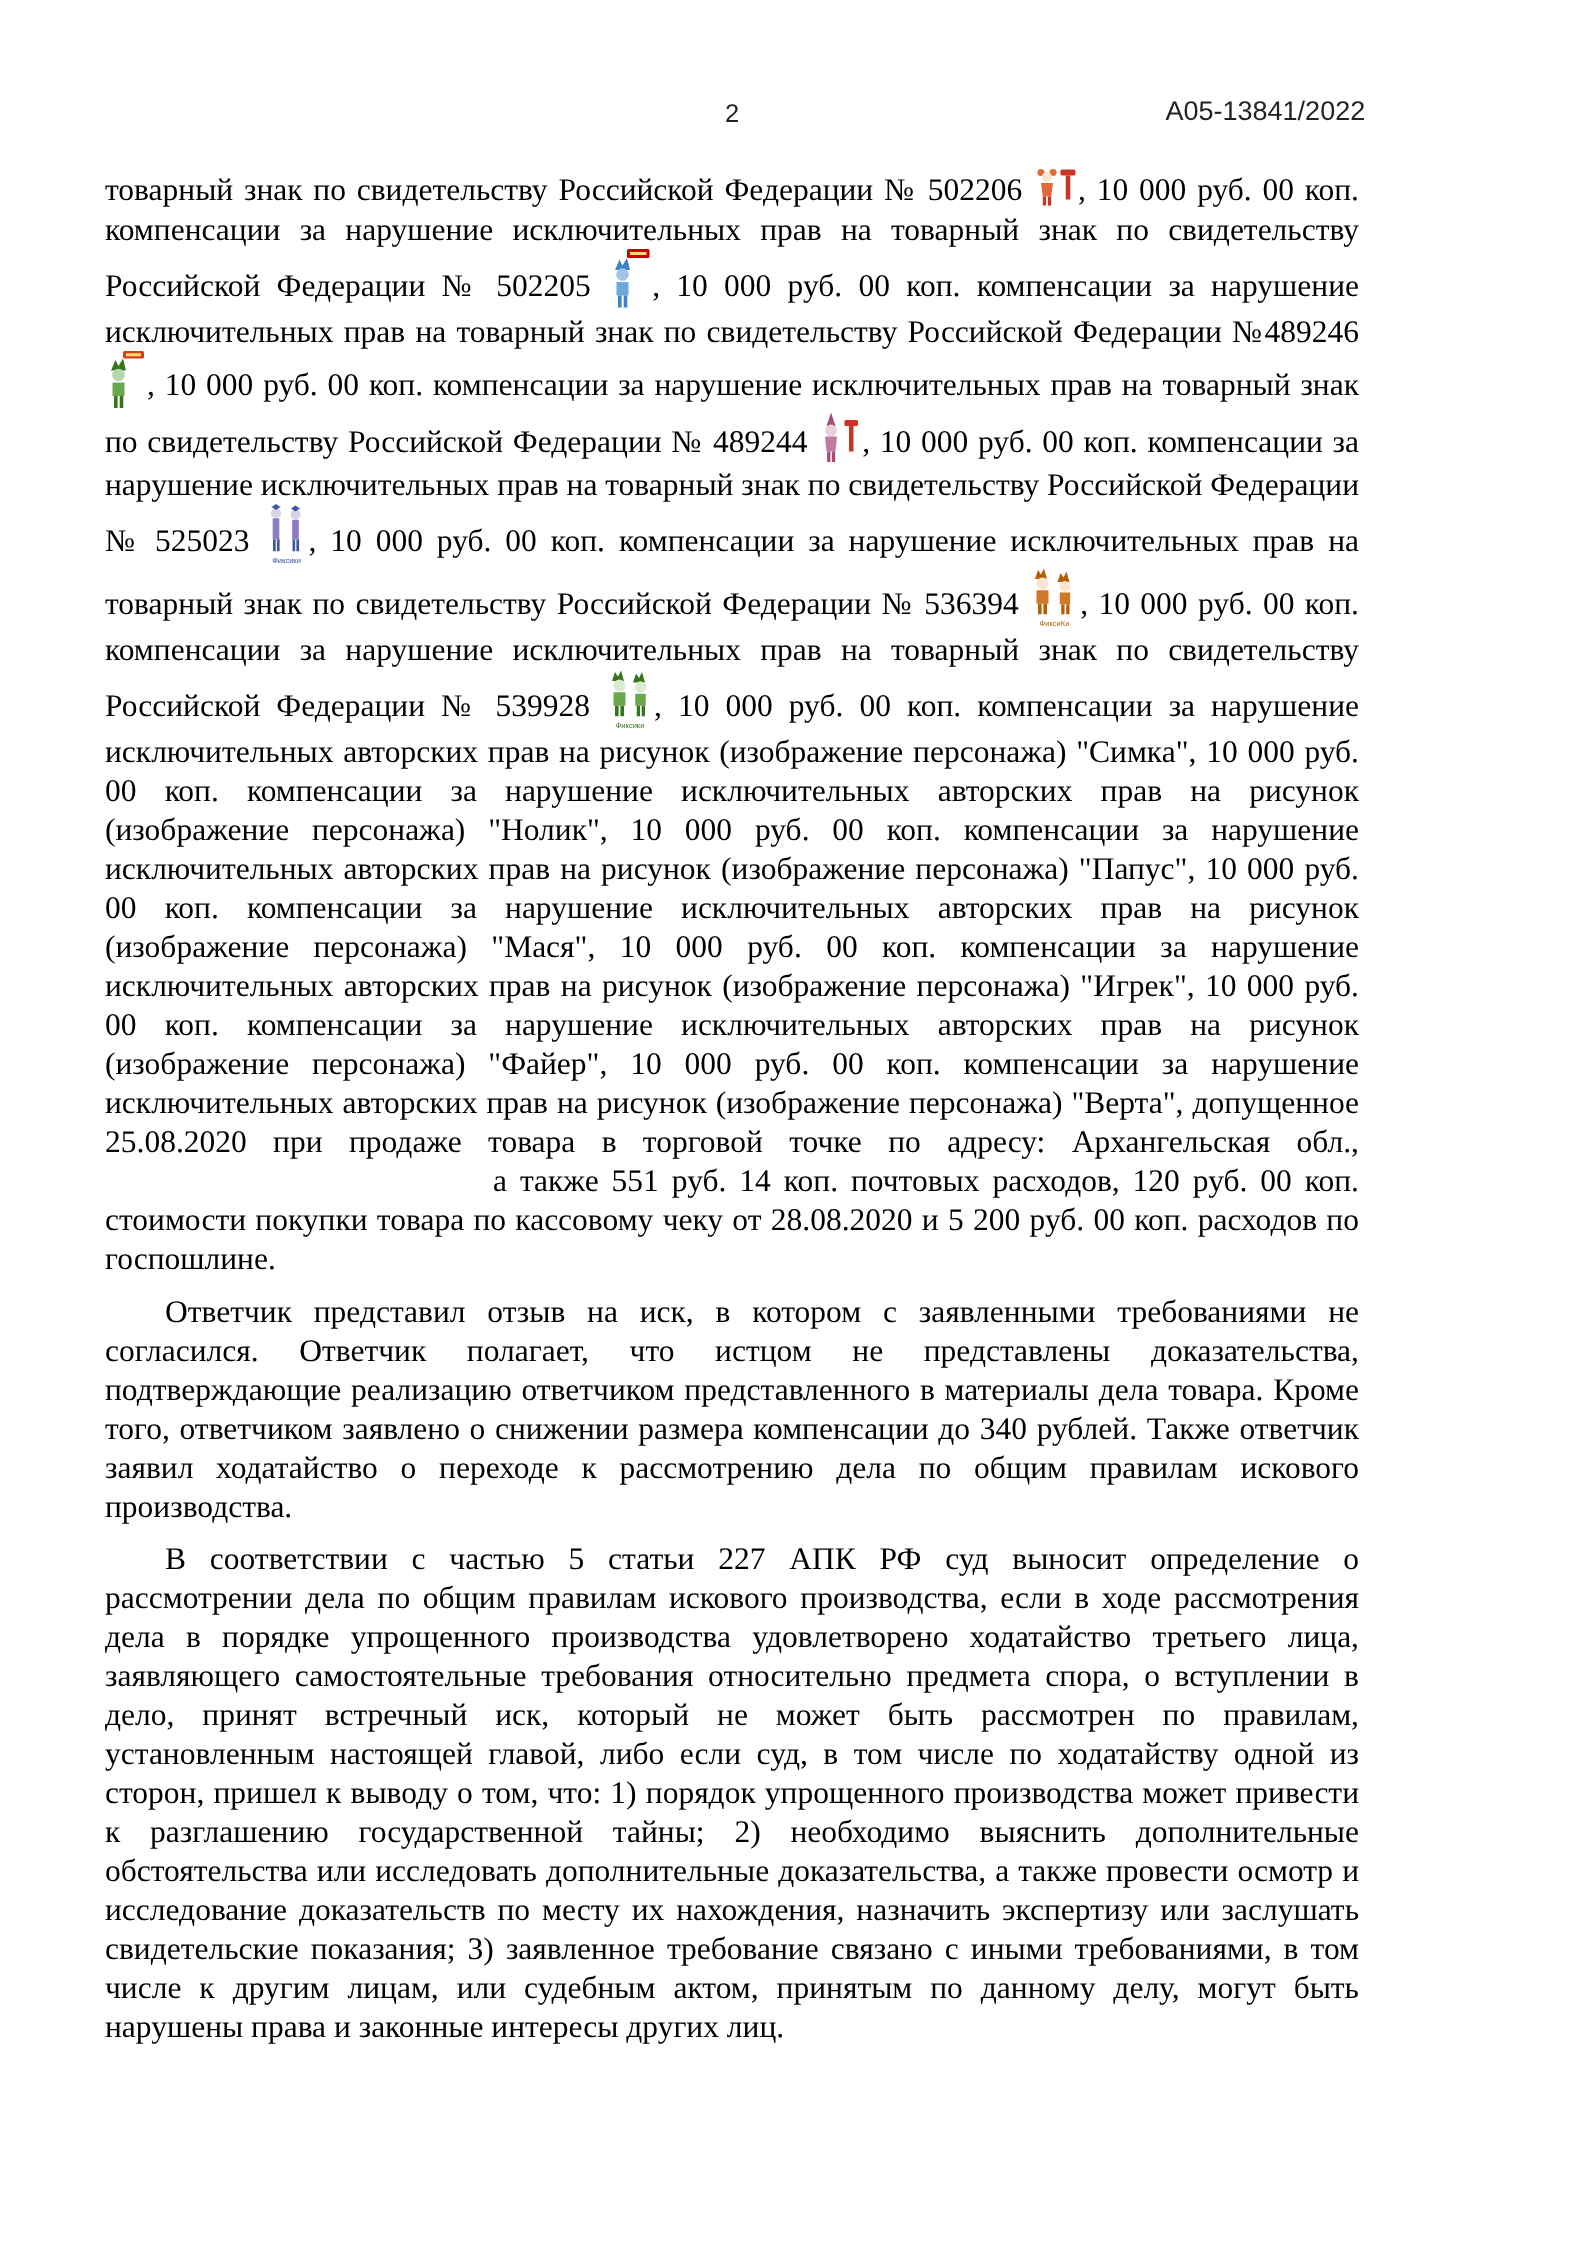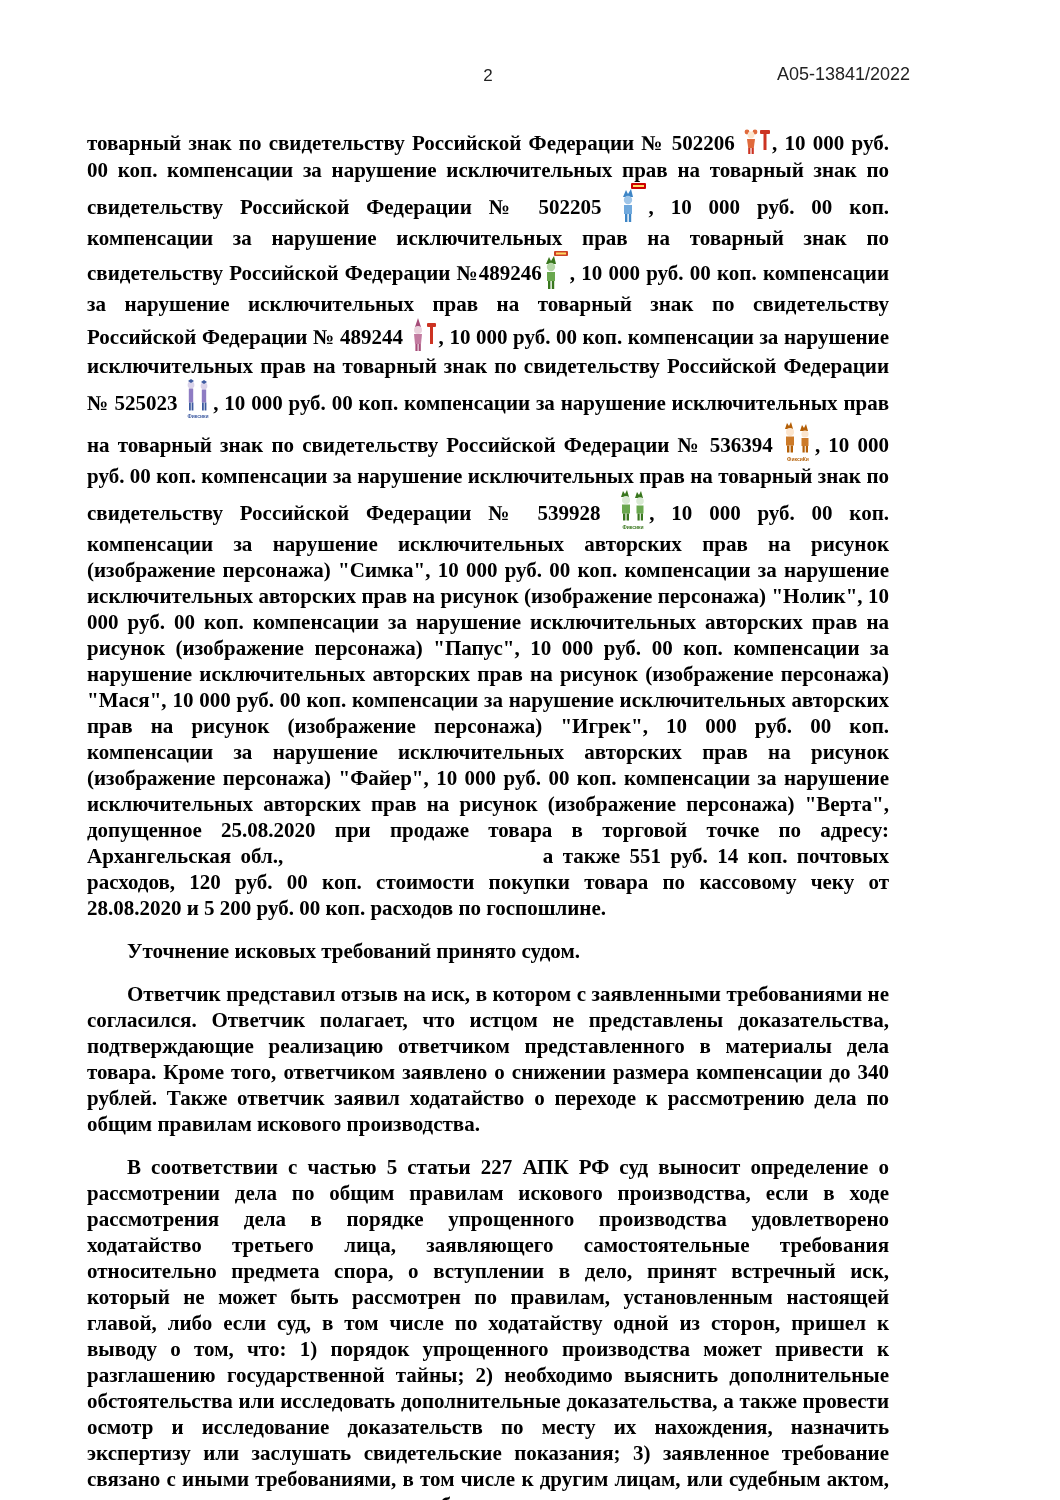--- a/index.html
+++ b/index.html
@@ -13,21 +13,21 @@
     font-family:"Liberation Sans", sans-serif;font-size:17px;color:#222;
   }
   .case-number{
     position:absolute;top:64px;left:755px;
     font-family:"Liberation Sans", sans-serif;font-size:18px;color:#222;margin-left:22px;
   }
   .content{
     position:absolute;top:110px;left:70px;width:836px;
     font-size:21px;line-height:26px;text-align:justify;
   }
-  .content p{margin:17px;font-weight:bold;}
+  .content p{margin:0;}
   .content p.indent{text-indent:40px;margin-top:9px;}
   .tm{display:inline-block;line-height:0;}
   .tm svg{display:inline-block;}
   .va7{vertical-align:-7px;}
   .va9{vertical-align:-9px;}
   .va11{vertical-align:-11px;}
   .redact-gap{display:inline-block;width:250px;height:1px;}
   .tm-label{font-family:"Liberation Sans", sans-serif;font-size:5px;}
 </style>
 </head>
@@ -102,19 +102,18 @@
       <rect x="6" y="24.5" width="2.4" height="7" fill="#38761d"></rect>
       <rect x="9.6" y="24.5" width="2.4" height="7" fill="#38761d"></rect>
       <path d="M18 9 l2-6 2 3 2-4 2 7 z" fill="#38761d"></path>
       <circle cx="23" cy="12" r="3.8" fill="#d9ead3"></circle>
       <path d="M19.5 16.5 h7 v8 h-7 z" fill="#6aa84f"></path>
       <rect x="20.5" y="24.5" width="2.2" height="7" fill="#38761d"></rect>
       <rect x="23.8" y="24.5" width="2.2" height="7" fill="#38761d"></rect>
       <text x="16" y="39.5" text-anchor="middle" class="tm-label" fill="#38761d">Фиксики</text>
     </svg></span><span>, 10 000 руб. 00 коп. компенсации за нарушение исключительных авторских прав на рисунок (изображение персонажа) "Симка", 10 000 руб. 00 коп. компенсации за нарушение исключительных авторских прав на рисунок (изображение персонажа) "Нолик", 10 000 руб. 00 коп. компенсации за нарушение исключительных авторских прав на рисунок (изображение персонажа) "Папус", 10 000 руб. 00 коп. компенсации за нарушение исключительных авторских прав на рисунок (изображение персонажа) "Мася", 10 000 руб. 00 коп. компенсации за нарушение исключительных авторских прав на рисунок (изображение персонажа) "Игрек", 10 000 руб. 00 коп. компенсации за нарушение исключительных авторских прав на рисунок (изображение персонажа) "Файер", 10 000 руб. 00 коп. компенсации за нарушение исключительных авторских прав на рисунок (изображение персонажа) "Верта", допущенное 25.08.2020 при продаже товара в торговой точке по адресу: Архангельская обл.,</span><span class="redact-gap"></span> <span>а также 551 руб. 14 коп. почтовых расходов, 120 руб. 00 коп. стоимости покупки товара по кассовому чеку от 28.08.2020 и 5 200 руб. 00 коп. расходов по госпошлине.</span></p>
 
-  <p class="indent">Уточнение исковых требований принято судом.</p>
 
   <p class="indent">Ответчик представил отзыв на иск, в котором с заявленными требованиями не согласился. Ответчик полагает, что истцом не представлены доказательства, подтверждающие реализацию ответчиком представленного в материалы дела товара. Кроме того, ответчиком заявлено о снижении размера компенсации до 340 рублей. Также ответчик заявил ходатайство о переходе к рассмотрению дела по общим правилам искового производства.</p>
 
   <p class="indent">В соответствии с частью 5 статьи 227 АПК РФ суд выносит определение о рассмотрении дела по общим правилам искового производства, если в ходе рассмотрения дела в порядке упрощенного производства удовлетворено ходатайство третьего лица, заявляющего самостоятельные требования относительно предмета спора, о вступлении в дело, принят встречный иск, который не может быть рассмотрен по правилам, установленным настоящей главой, либо если суд, в том числе по ходатайству одной из сторон, пришел к выводу о том, что: 1) порядок упрощенного производства может привести к разглашению государственной тайны; 2) необходимо выяснить дополнительные обстоятельства или исследовать дополнительные доказательства, а также провести осмотр и исследование доказательств по месту их нахождения, назначить экспертизу или заслушать свидетельские показания; 3) заявленное требование связано с иными требованиями, в том числе к другим лицам, или судебным актом, принятым по данному делу, могут быть нарушены права и законные интересы других лиц.</p>
 
 </div>
 
 </body></html>

